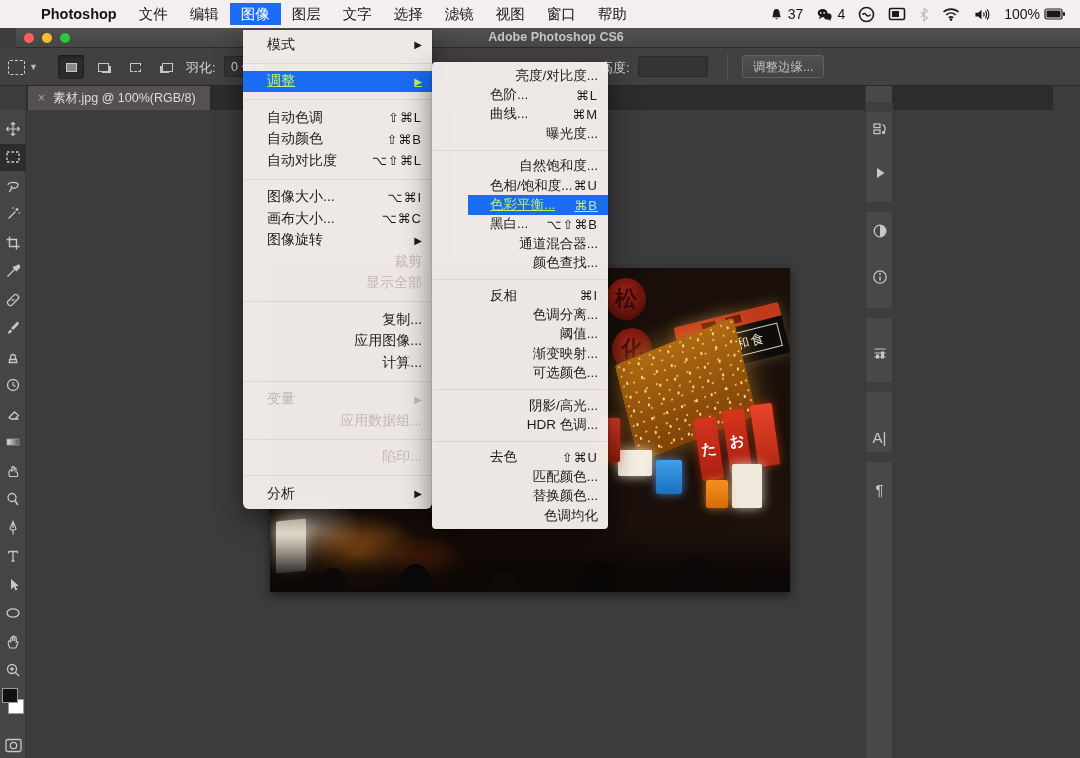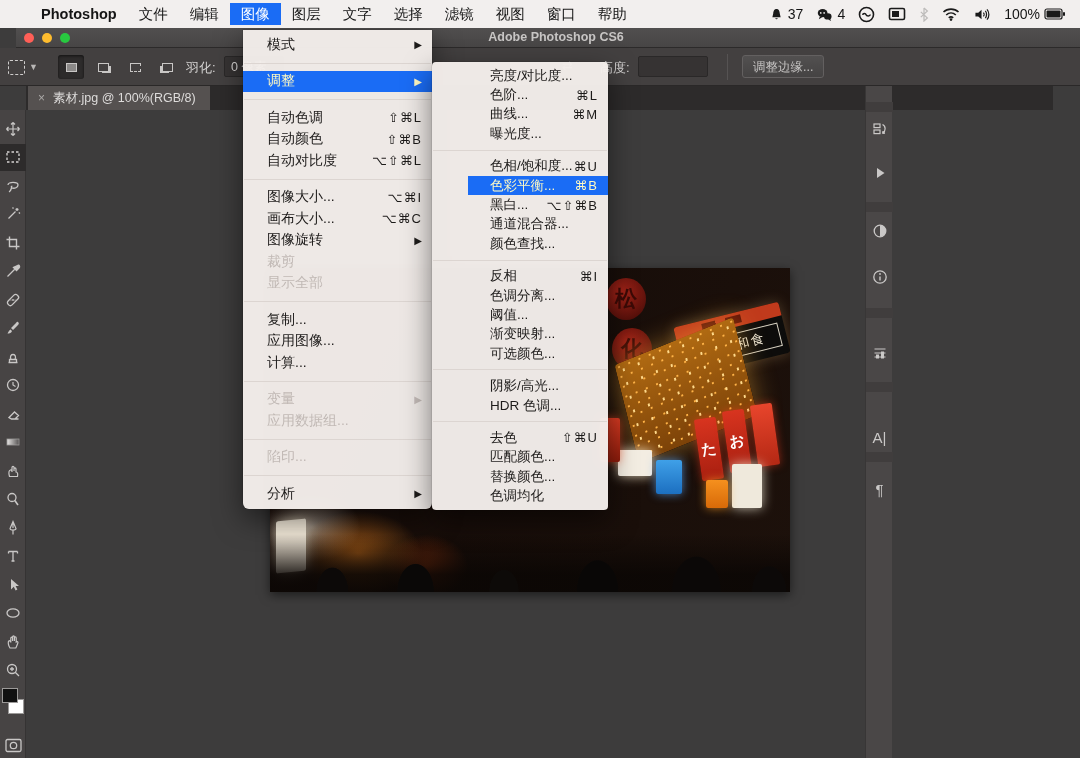--- a/index.html
+++ b/index.html
@@ -107,26 +107,26 @@
       radial-gradient(40px 58px at 82% 100%, #0b0807 60%, transparent 62%),
       radial-gradient(28px 42px at 96% 100%, #0c0908 60%, transparent 62%),
       linear-gradient(transparent,rgba(10,6,4,.85) 70%); }
 
   
   .menu { position:absolute; background:rgba(244,238,235,.97); z-index:20;
     box-shadow:0 10px 28px rgba(0,0,0,.5), 0 0 0 0.5px rgba(0,0,0,.15);
     padding:4px 0; font-size:14px; color:#1d1b1a; }
   #image-menu { left:243px; top:30px; width:189px; border-radius:0 0 6px 6px; }
   #adjust-submenu { left:432px; top:62px; width:176px; border-radius:4px; font-size:13.5px; }
-  .mi { display:flex; align-items:center; height:21.5px; padding:0 10px 0 24px; white-space:nowrap; }
+  .mi { display:flex; align-items:center; height:21.5px; padding:0 10px 0 24px; white-space:nowrap;justify-content:flex-end; }
   #adjust-submenu .mi { height:19.4px; padding:0 10px 0 22px;margin-left:36px; }
   .mi .sc, .mi .arr { margin-left:auto; }
   .mi .sc { letter-spacing:1px; font-size:13px; }
   .mi .arr { font-size:10px; }
-  .mi.hl { background:var(--accent,#1a6cf5); color:#fef9c3; }
+  .mi.hl { background:var(--accent,#1a6cf5); color:#bef264;text-decoration:underline; }
   .mi.dis { color:#c1b9b5; }
   .sep { height:1px; background:#dcd5d1; margin:7px 1px; }
   #adjust-submenu .sep { margin:6px 1px; }
 </style>
 </head>
 <body>
 
 <div class="screen">
 
   <div class="menubar">
@@ -504,20 +504,23 @@
       </div>
       <div class="mi">
         <span class="lbl">曲线...</span>
         <span class="sc">⌘M</span>
       </div>
       <div class="mi">
         <span class="lbl">曝光度...</span>
       </div>
       <div class="sep"></div>
       <div class="mi">
+        <span class="lbl">自然饱和度...</span>
+      </div>
+      <div class="mi">
         <span class="lbl">色相/饱和度...</span>
         <span class="sc">⌘U</span>
       </div>
       <div class="mi hl">
         <span class="lbl">色彩平衡...</span>
         <span class="sc">⌘B</span>
       </div>
       <div class="mi">
         <span class="lbl">黑白...</span>
         <span class="sc">⌥⇧⌘B</span>

